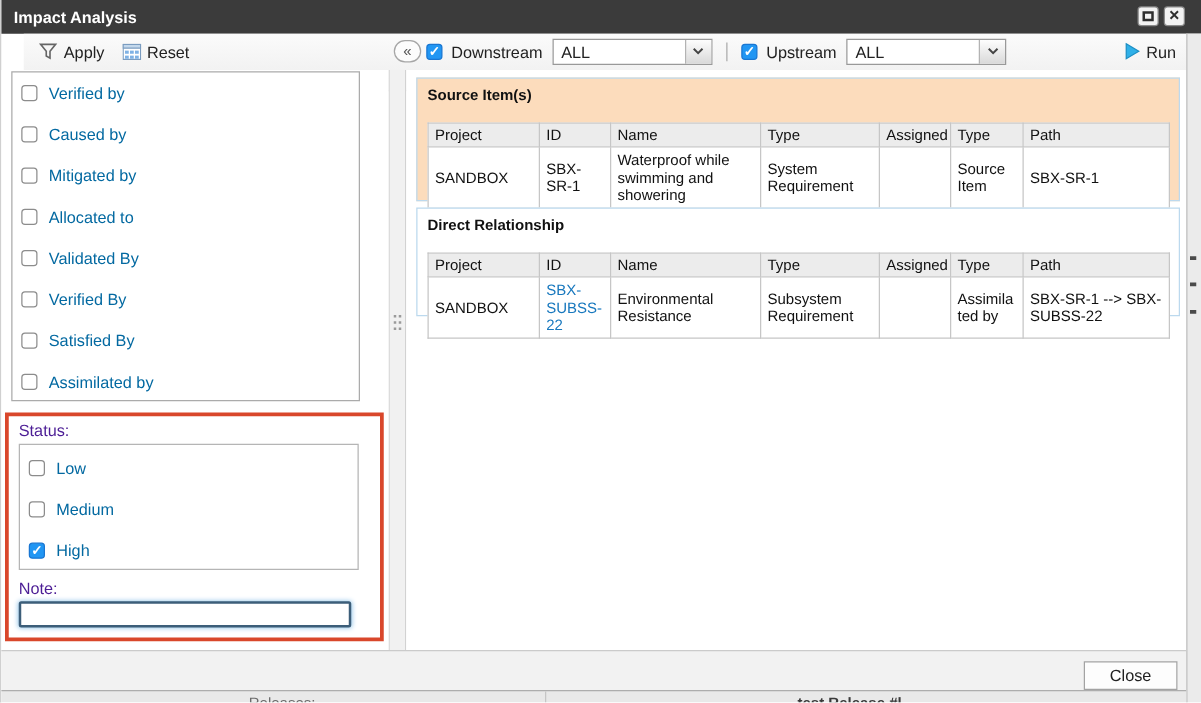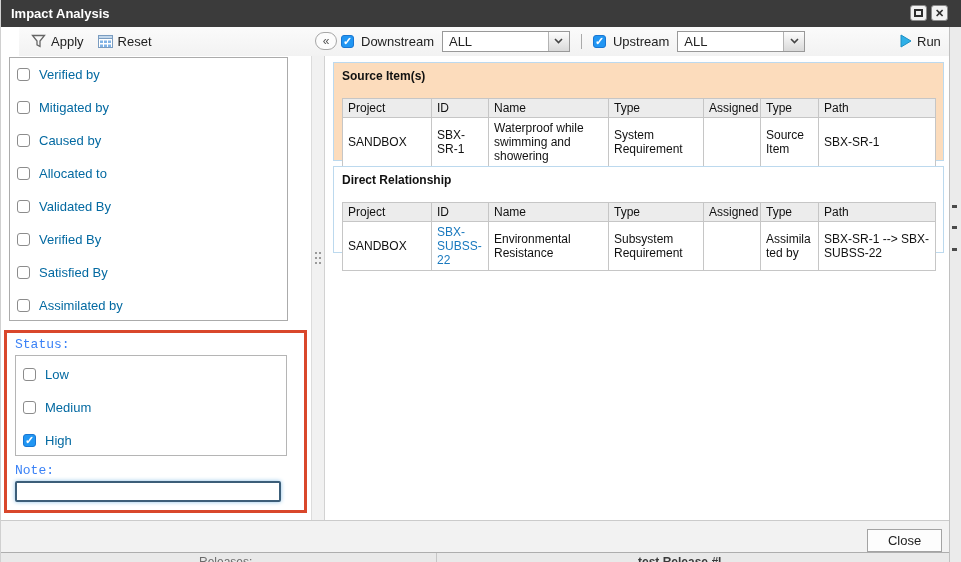--- a/index.html
+++ b/index.html
@@ -39,21 +39,21 @@
         flex:0 0 13px; position:relative; cursor:pointer; }
   .cb.checked { background:#2196f3; border-color:#1976d2; }
   .cb.checked::after { content:"✓"; position:absolute; left:1px; top:-1px; color:#fff; font-size:11px; font-weight:bold; }
 
   
   .sidebar { position:absolute; left:0; top:56px; width:310px; height:464px; background:#fff; }
   .filter-listbox { position:absolute; left:8px; top:1px; width:279px; height:264px; border:1px solid #ababab; background:#fff; overflow:hidden; }
   .cb-row { display:flex; align-items:center; gap:9px; height:33px; padding-left:7px; font-size:13px; color:#0369a1; }
 
   .status-annotation { position:absolute; left:3px; top:274px; width:303px; height:183px; border:3px solid #d9472b; background:#fff; }
-  .status-label, .note-label { position:absolute; left:8px; font-size:13px; color:#3b82f6;font-family:Liberation Mono, monospace; }
+  .status-label, .note-label { position:absolute; left:8px; font-size:13px; color:#4c1d95; }
   .status-label { top:4px; }
   .status-listbox { position:absolute; left:8px; top:22px; width:272px; height:101px; border:1px solid #b5b5b5; background:#fff; padding-top:2px; overflow:hidden; }
   .note-label { top:130px; }
   .note-input { position:absolute; left:8px; top:148px; width:266px; height:21px; border:2px solid #3c5e79;
                 border-radius:2px; box-shadow:0 0 4px #8fc3e8; font-size:13px; padding:0 4px; outline:none; }
 
   
   .splitter { position:absolute; left:310px; top:56px; width:14px; height:464px; background:#f1f1f1;
               border-left:1px solid #dcdcdc; border-right:1px solid #d2d2d2; cursor:col-resize; }
   .grip { position:absolute; left:3px; top:196px; width:2px; height:2px; background:#9a9a9a;
@@ -166,25 +166,25 @@
   </div>
 
   <div class="sidebar">
     <div class="filter-listbox">
         <div class="cb-row">
           <span class="cb"></span>
           <span>Verified by</span>
         </div>
         <div class="cb-row">
           <span class="cb"></span>
+          <span>Caused by</span>
+        </div>
+        <div class="cb-row">
+          <span class="cb"></span>
           <span>Mitigated by</span>
-        </div>
-        <div class="cb-row">
-          <span class="cb"></span>
-          <span>Caused by</span>
         </div>
         <div class="cb-row">
           <span class="cb"></span>
           <span>Allocated to</span>
         </div>
         <div class="cb-row">
           <span class="cb"></span>
           <span>Validated By</span>
         </div>
         <div class="cb-row">

